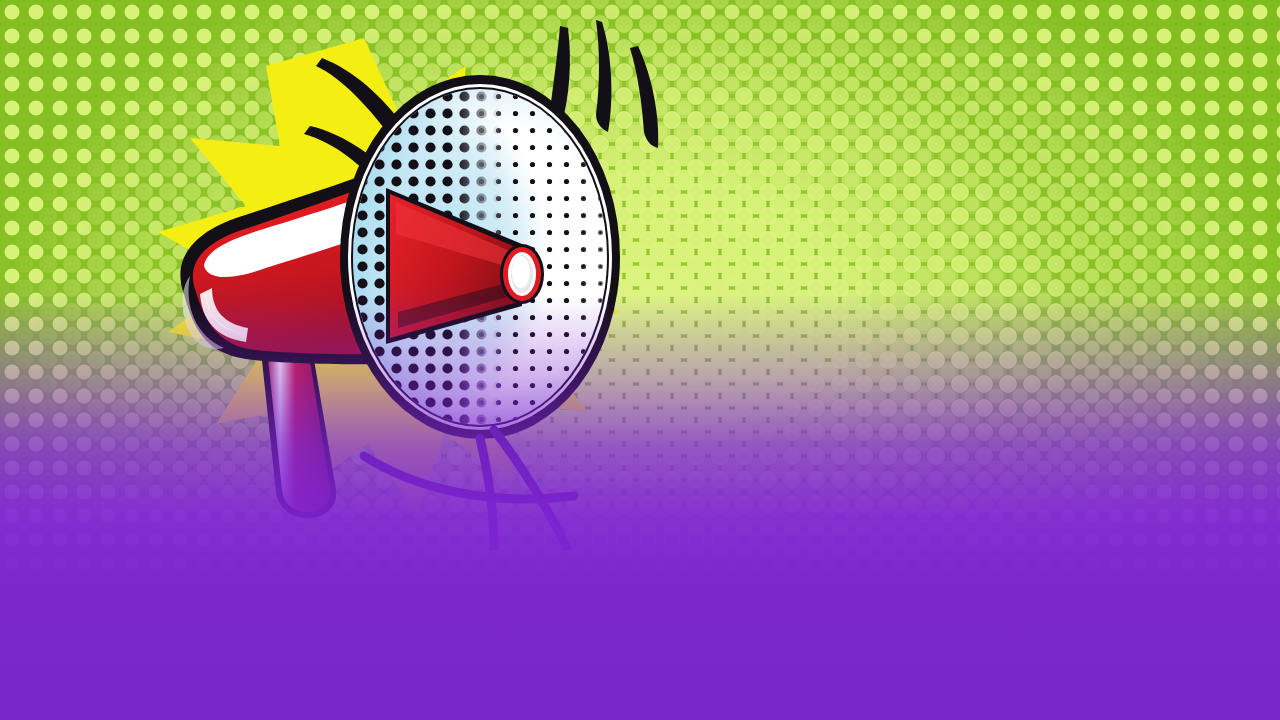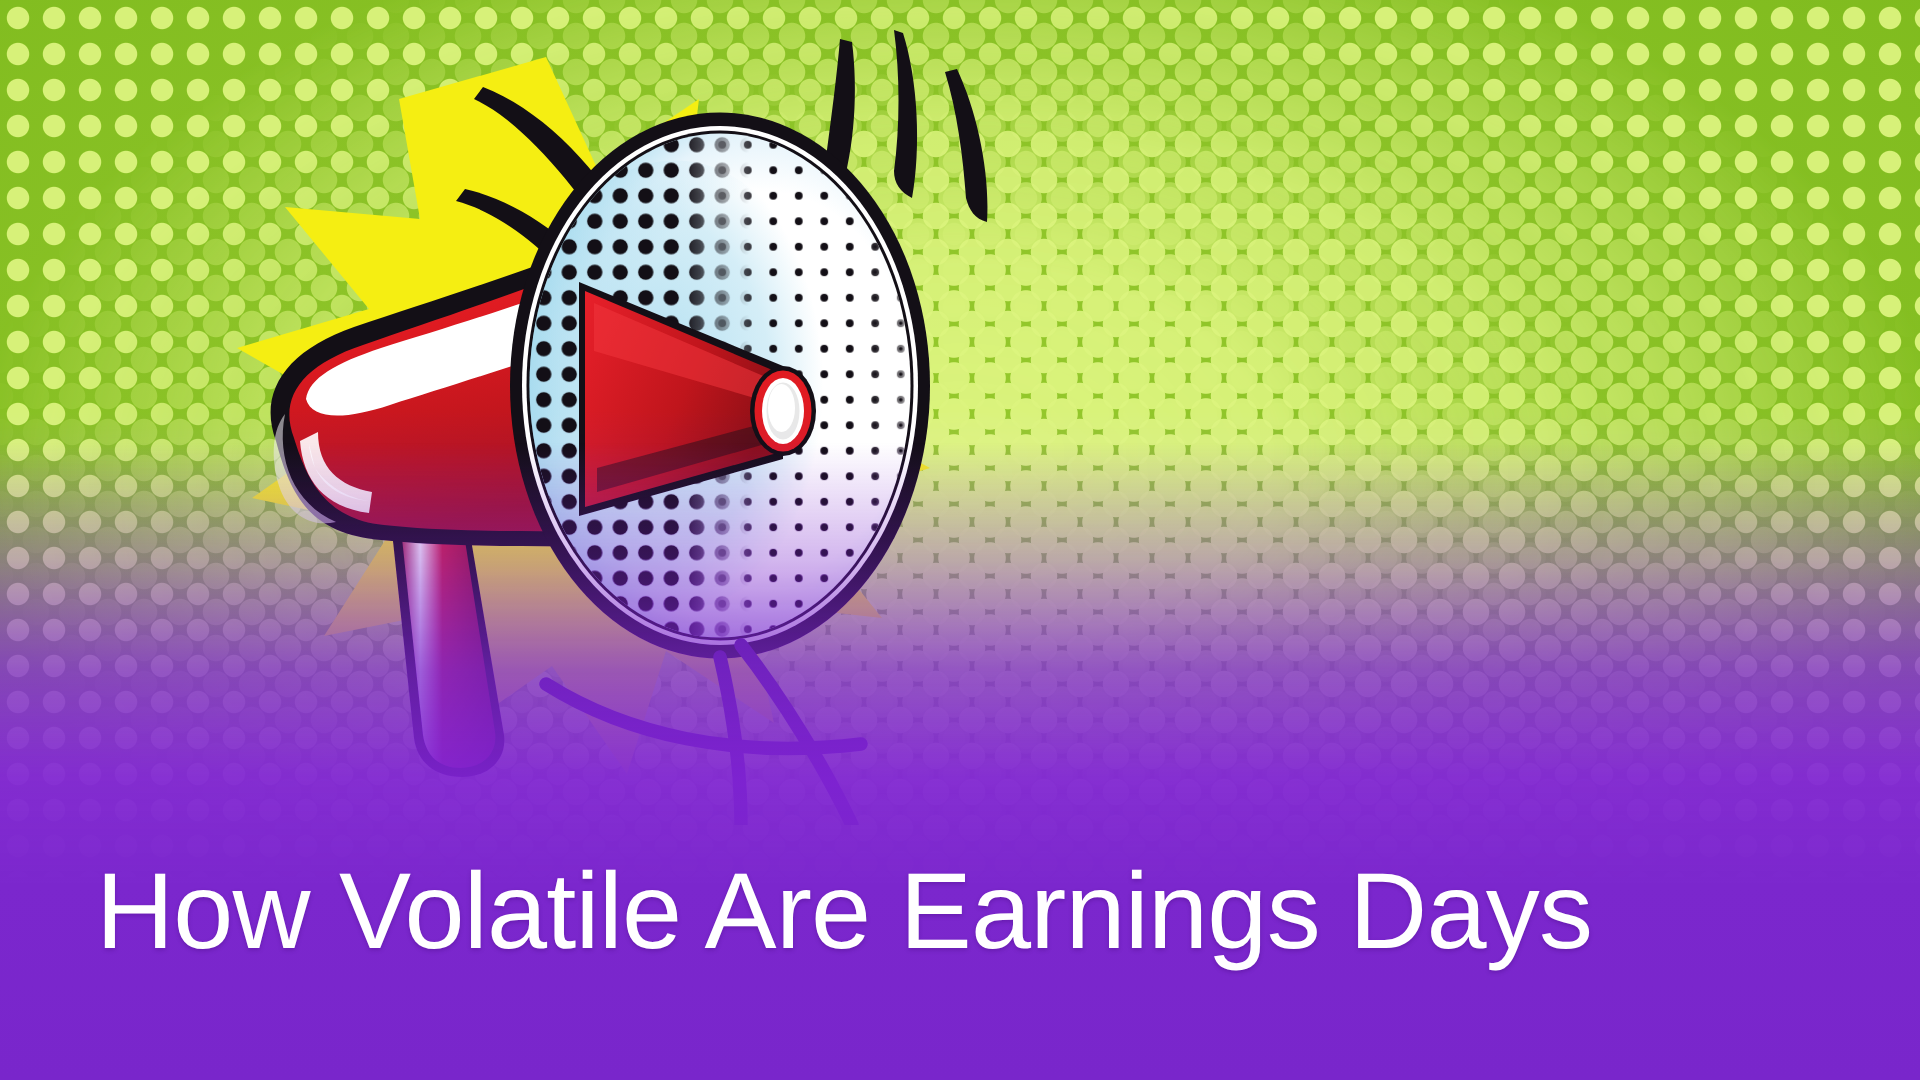--- a/index.html
+++ b/index.html
@@ -388,15 +388,14 @@
         <path d="M214 436 C268 470 340 486 424 476"></path>
         <path d="M330 418 C338 452 344 492 344 530"></path>
         <path d="M344 410 C372 446 400 492 418 530"></path>
       </g>
     </svg>
   </div>
 
   <div class="layer" id="purple-tint"></div>
   <div class="layer" id="purple-overlay"></div>
 
-  <div id="title">How Volatile Are Earnings Days</div>
 
 </div>
 
 </body></html>

